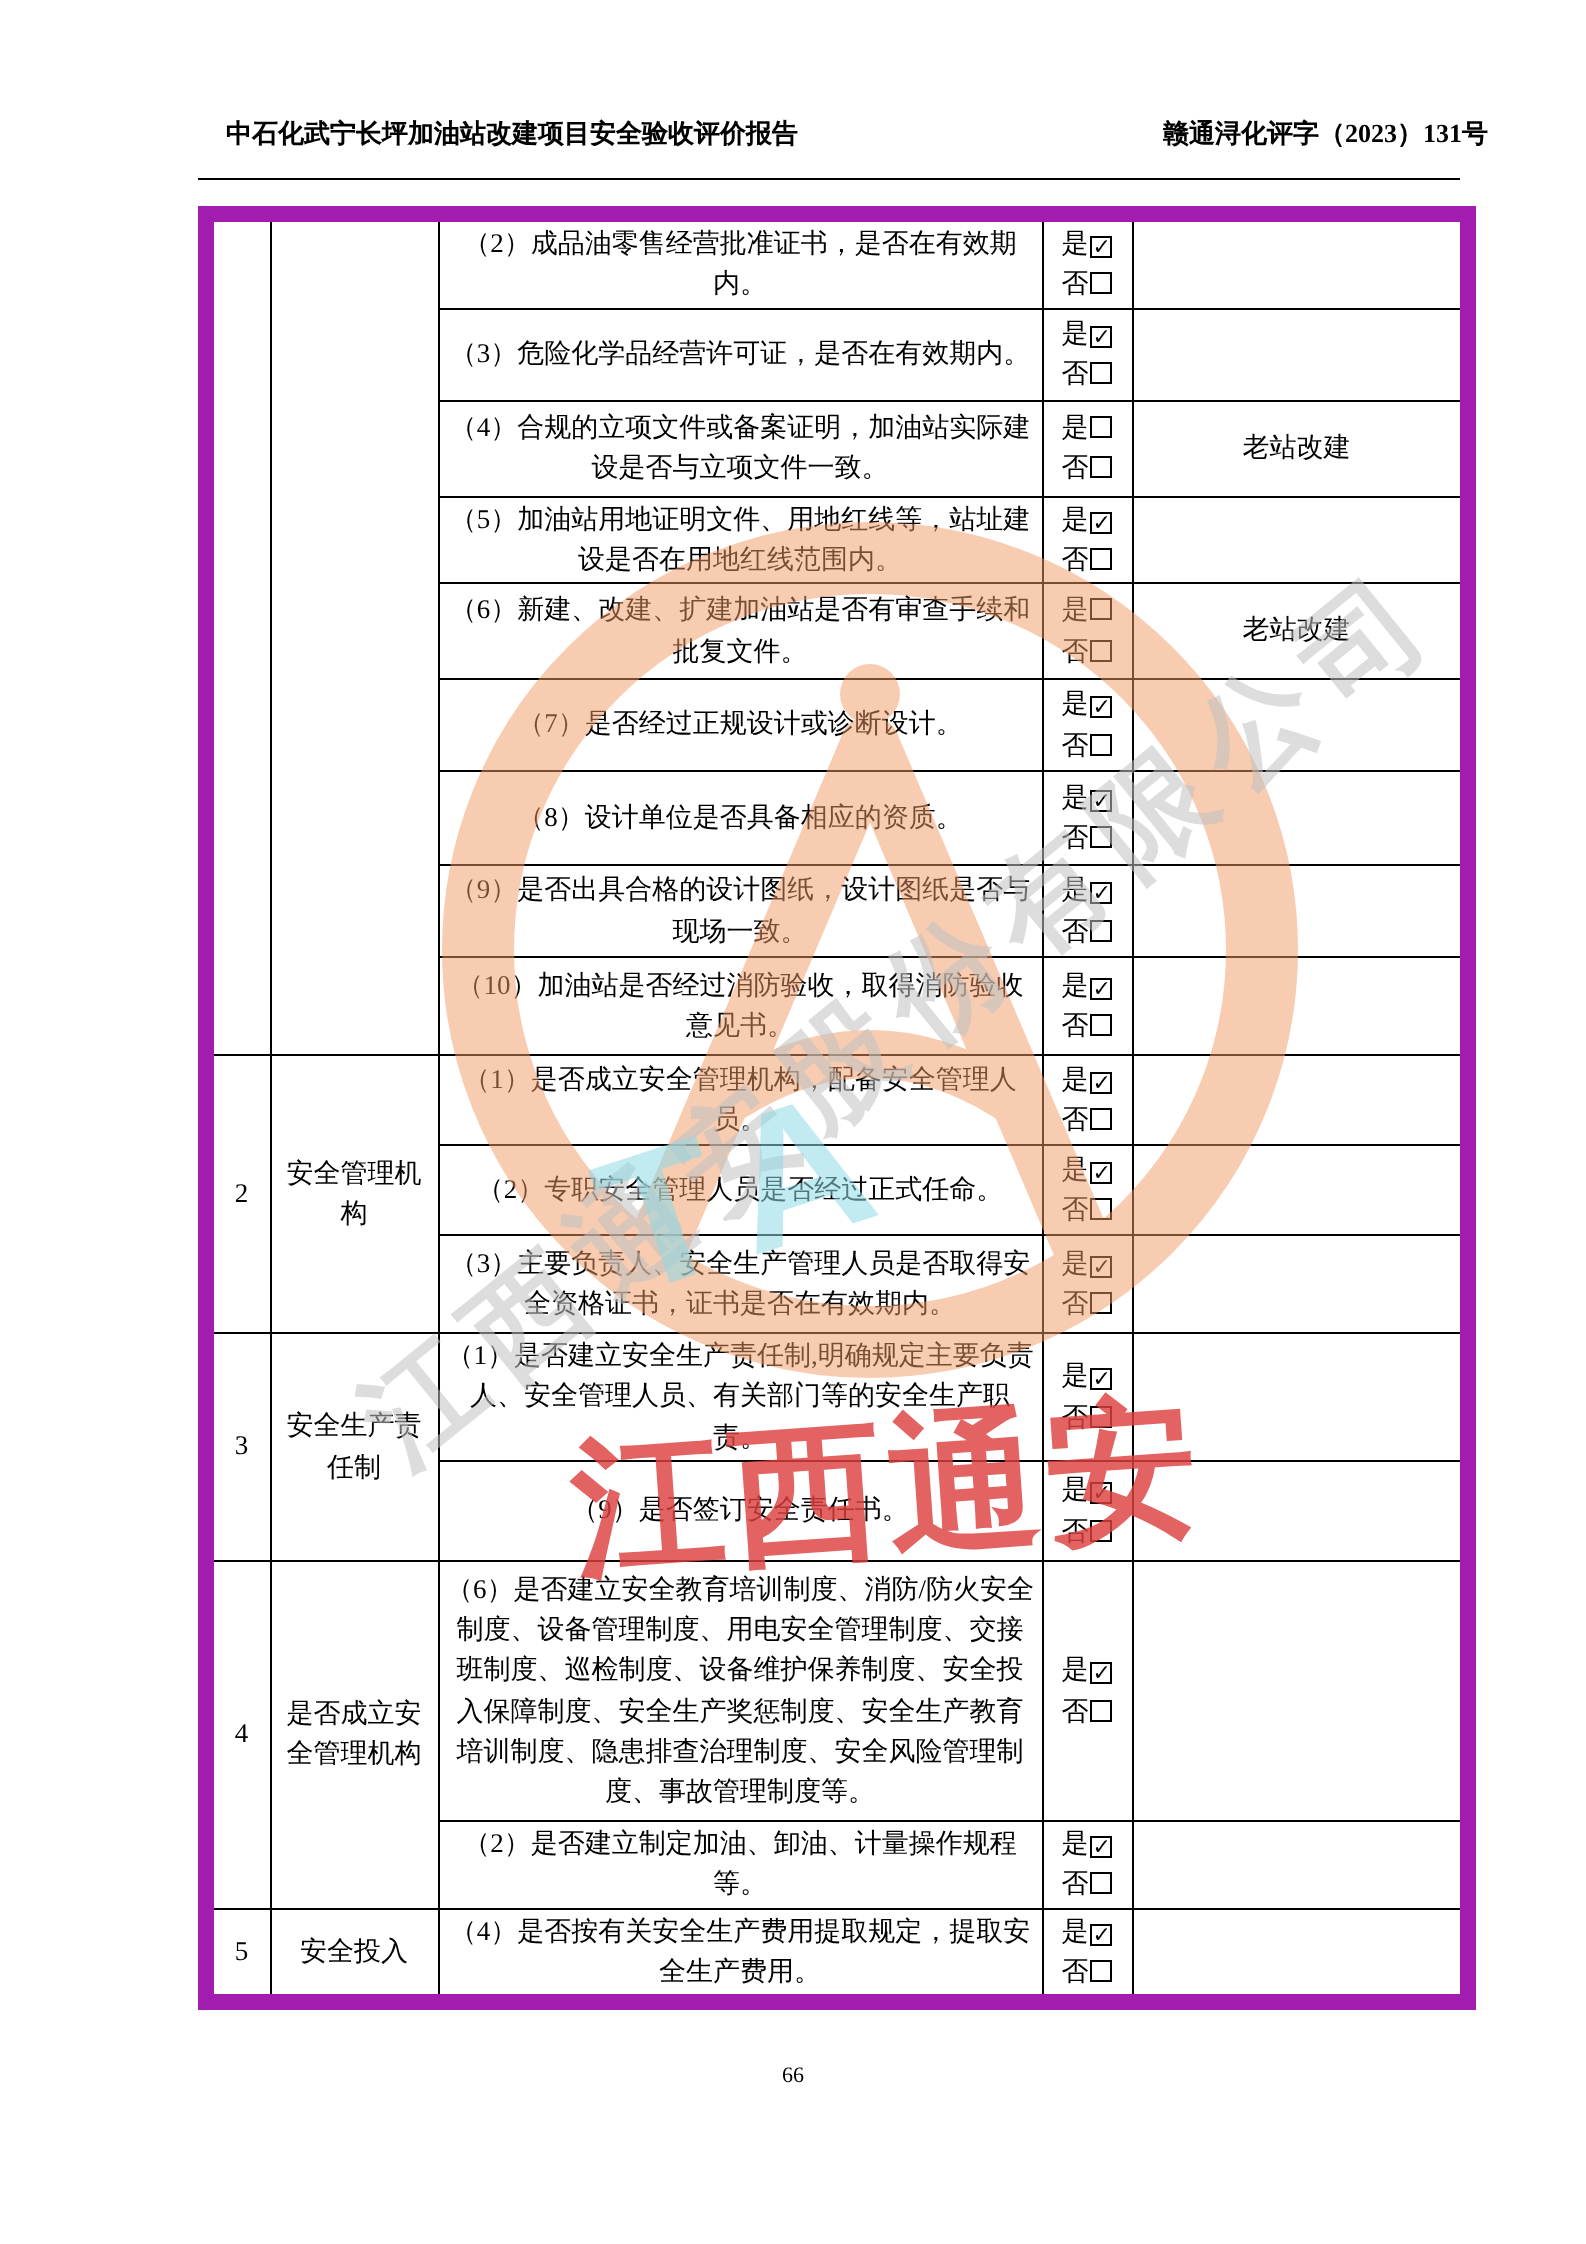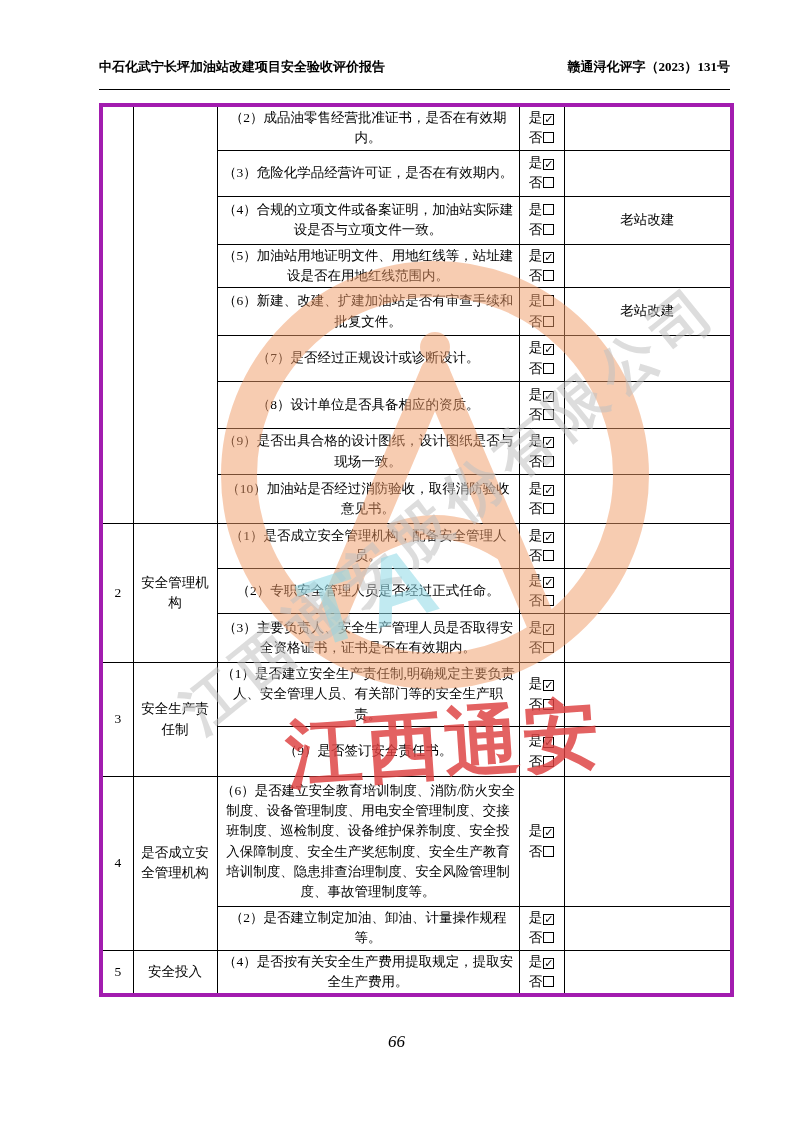--- a/index.html
+++ b/index.html
@@ -6,33 +6,33 @@
   .page{
     position:relative;
     width:793px;height:1122px;
     background:#ffffff;
     font-family:"Liberation Serif","DejaVu Serif",serif;
     color:#000;
     overflow:hidden;
   }
   
   .header{
-    position:absolute;left:99px;top:58px;width:631px;
+    position:absolute;left:113px;top:58px;width:631px;
     display:flex;justify-content:space-between;align-items:flex-start;
     font-weight:bold;font-size:13px;white-space:nowrap;gap:20px;
   }
   .header-rule{
     position:absolute;left:99px;top:89px;width:631px;height:0;
     border-top:1.6px solid #000;
   }
   
   table.checklist{
     position:absolute;left:99px;top:103px;width:631px;
     border-collapse:collapse;table-layout:fixed;
-    border:4px solid #a21caf;
+    border:8px solid #a21caf;
   }
   table.checklist td{
     border:1px solid #000;
     font-size:13.5px;line-height:1.5;
     text-align:center;vertical-align:middle;
     padding:1px 3px;
     word-break:break-all;
   }
   td.c-num{font-size:13px;}
   td.c-cat{font-size:13.5px;padding:1px 6px;}
@@ -42,21 +42,21 @@
   .cb{
     display:inline-block;width:11px;height:11px;
     border:1.3px solid #000;box-sizing:border-box;
     font-size:11px;line-height:9px;text-align:center;
     vertical-align:-1px;margin-left:1px;
     font-family:"DejaVu Sans",sans-serif;
   }
   
   .footer{
     position:absolute;left:0;top:1032px;width:100%;
-    text-align:center;font-size:17px;font-style:italic;
+    text-align:center;font-size:11px;
   }
   
   .wm{position:absolute;inset:0;pointer-events:none;}
   .wm-ring{position:absolute;left:215px;top:255px;opacity:0.5;}
   .wm-gray{
     position:absolute;left:80px;top:470px;width:740px;
     transform:rotate(-39deg);transform-origin:center center;
     font-size:58px;font-weight:bold;letter-spacing:9px;
     color:#c2c2c2;opacity:0.55;white-space:nowrap;text-align:center;
     font-family:"Liberation Sans","DejaVu Sans",sans-serif;

